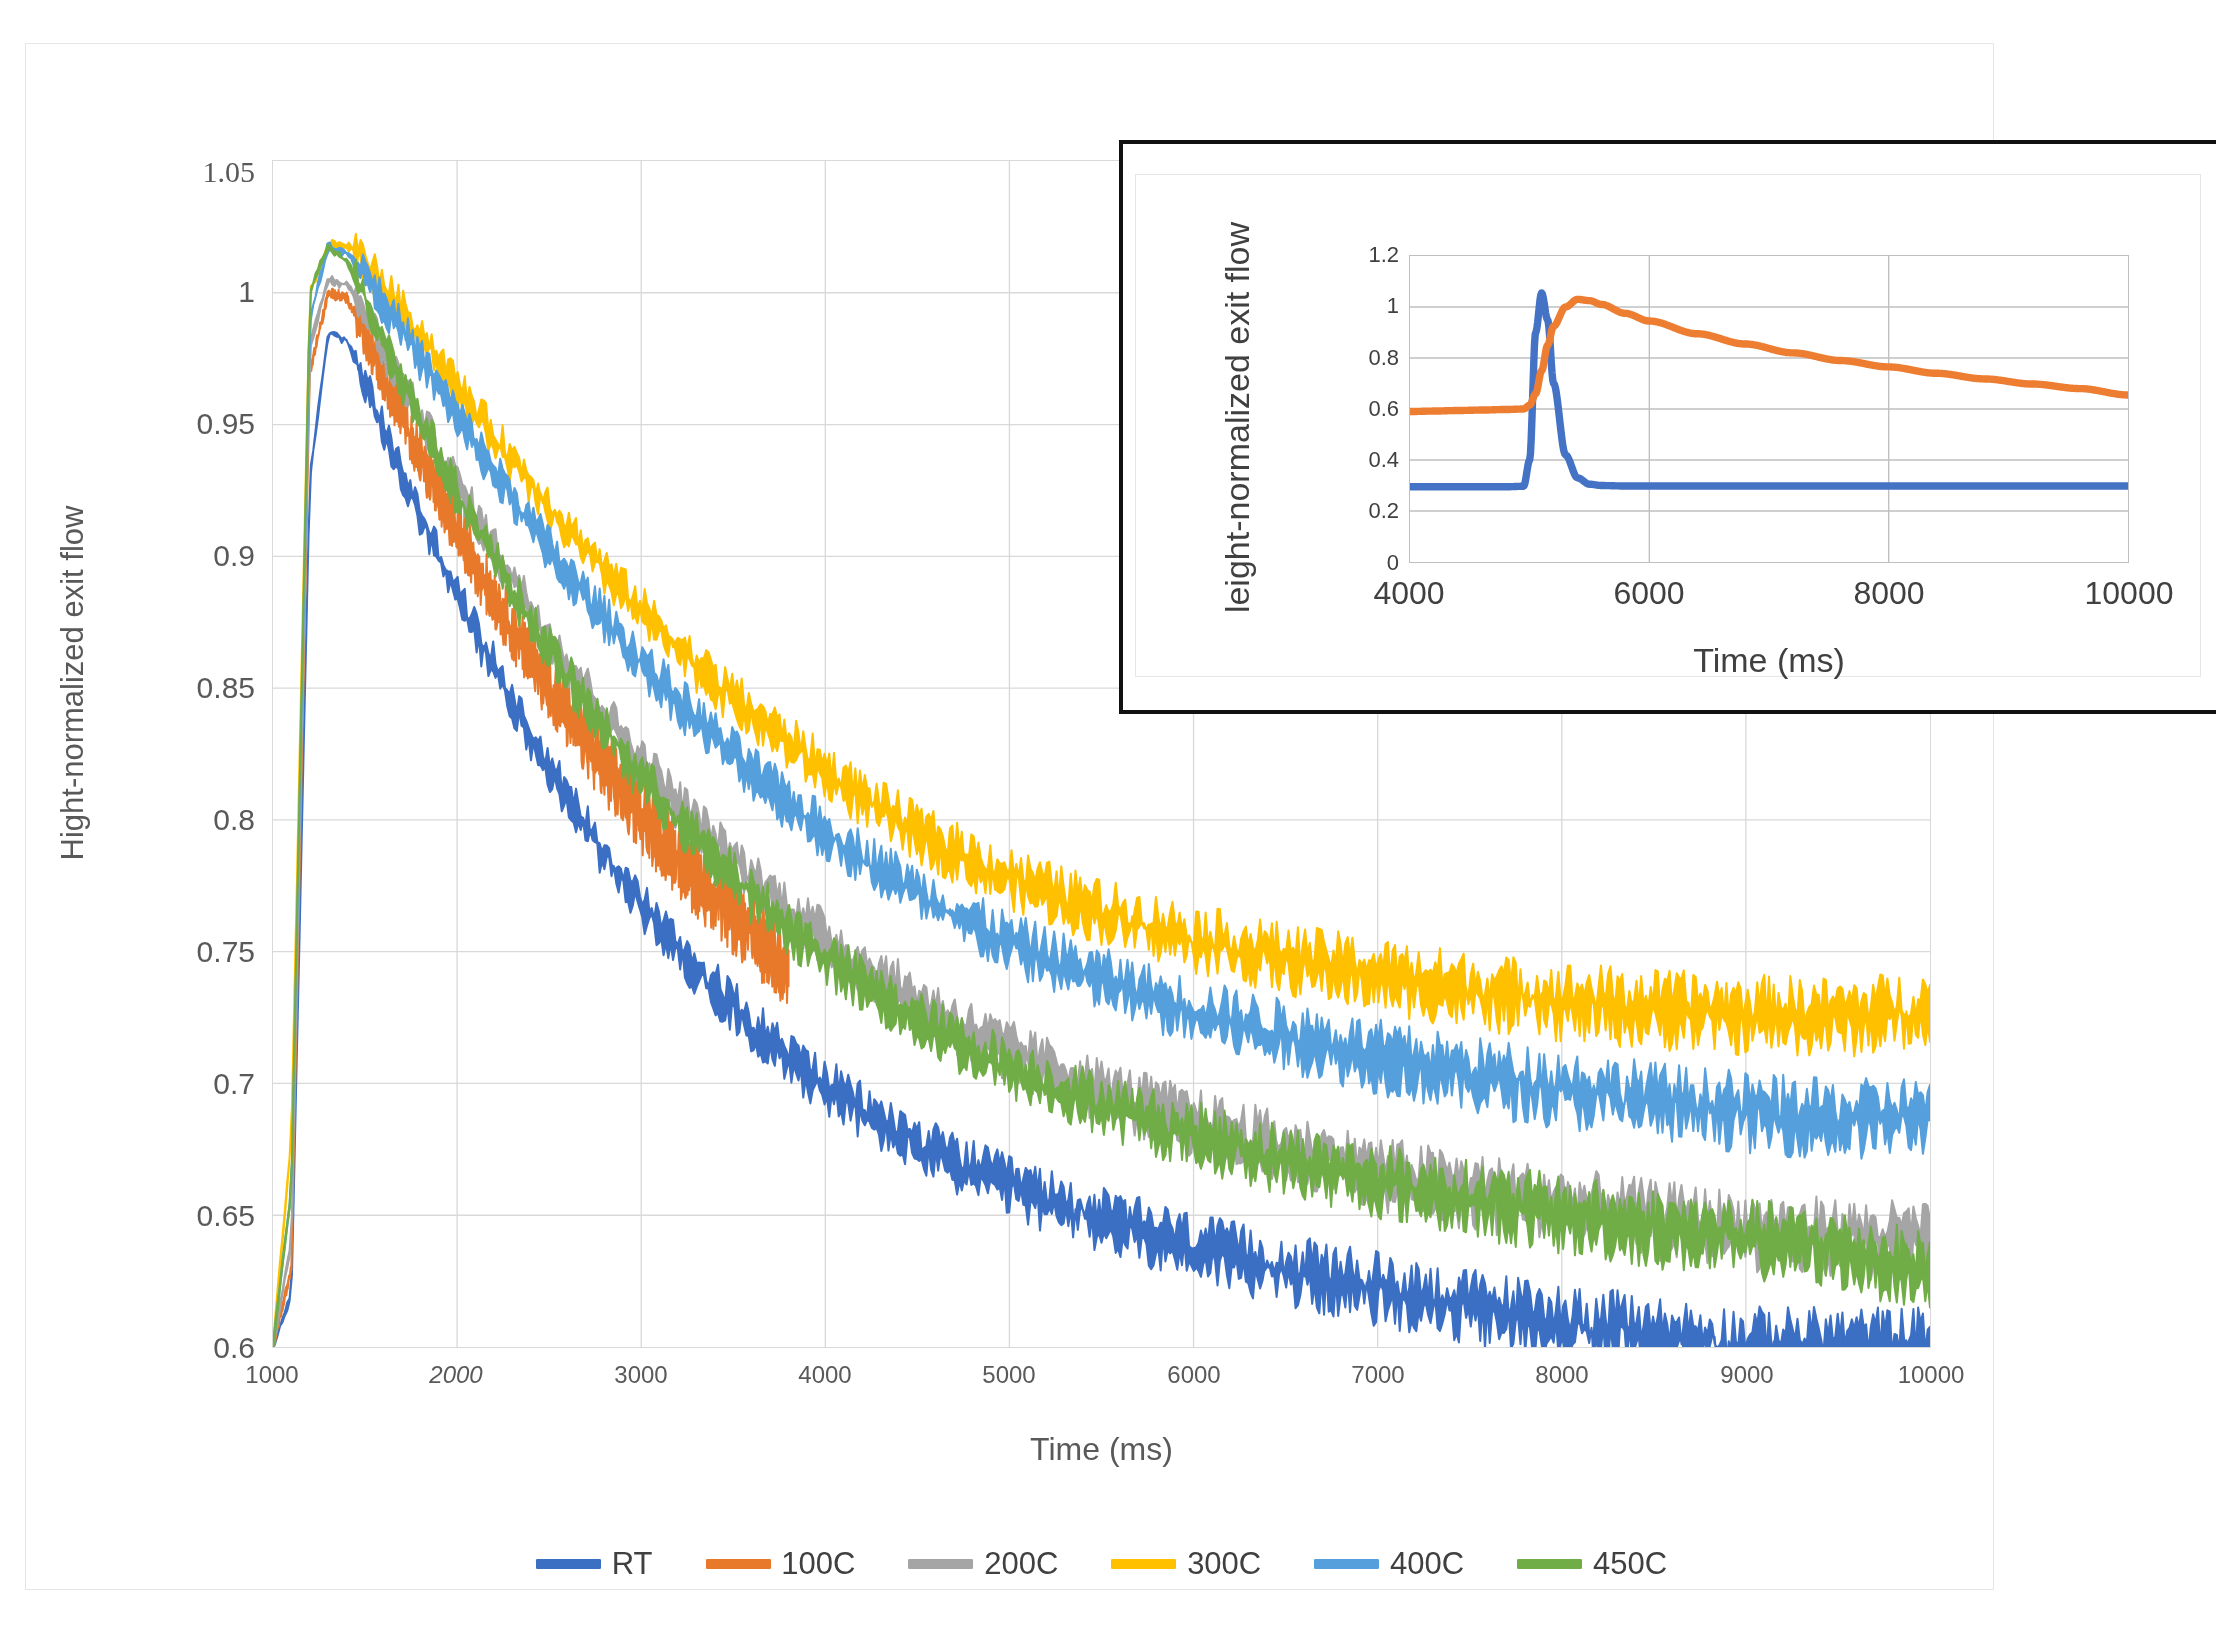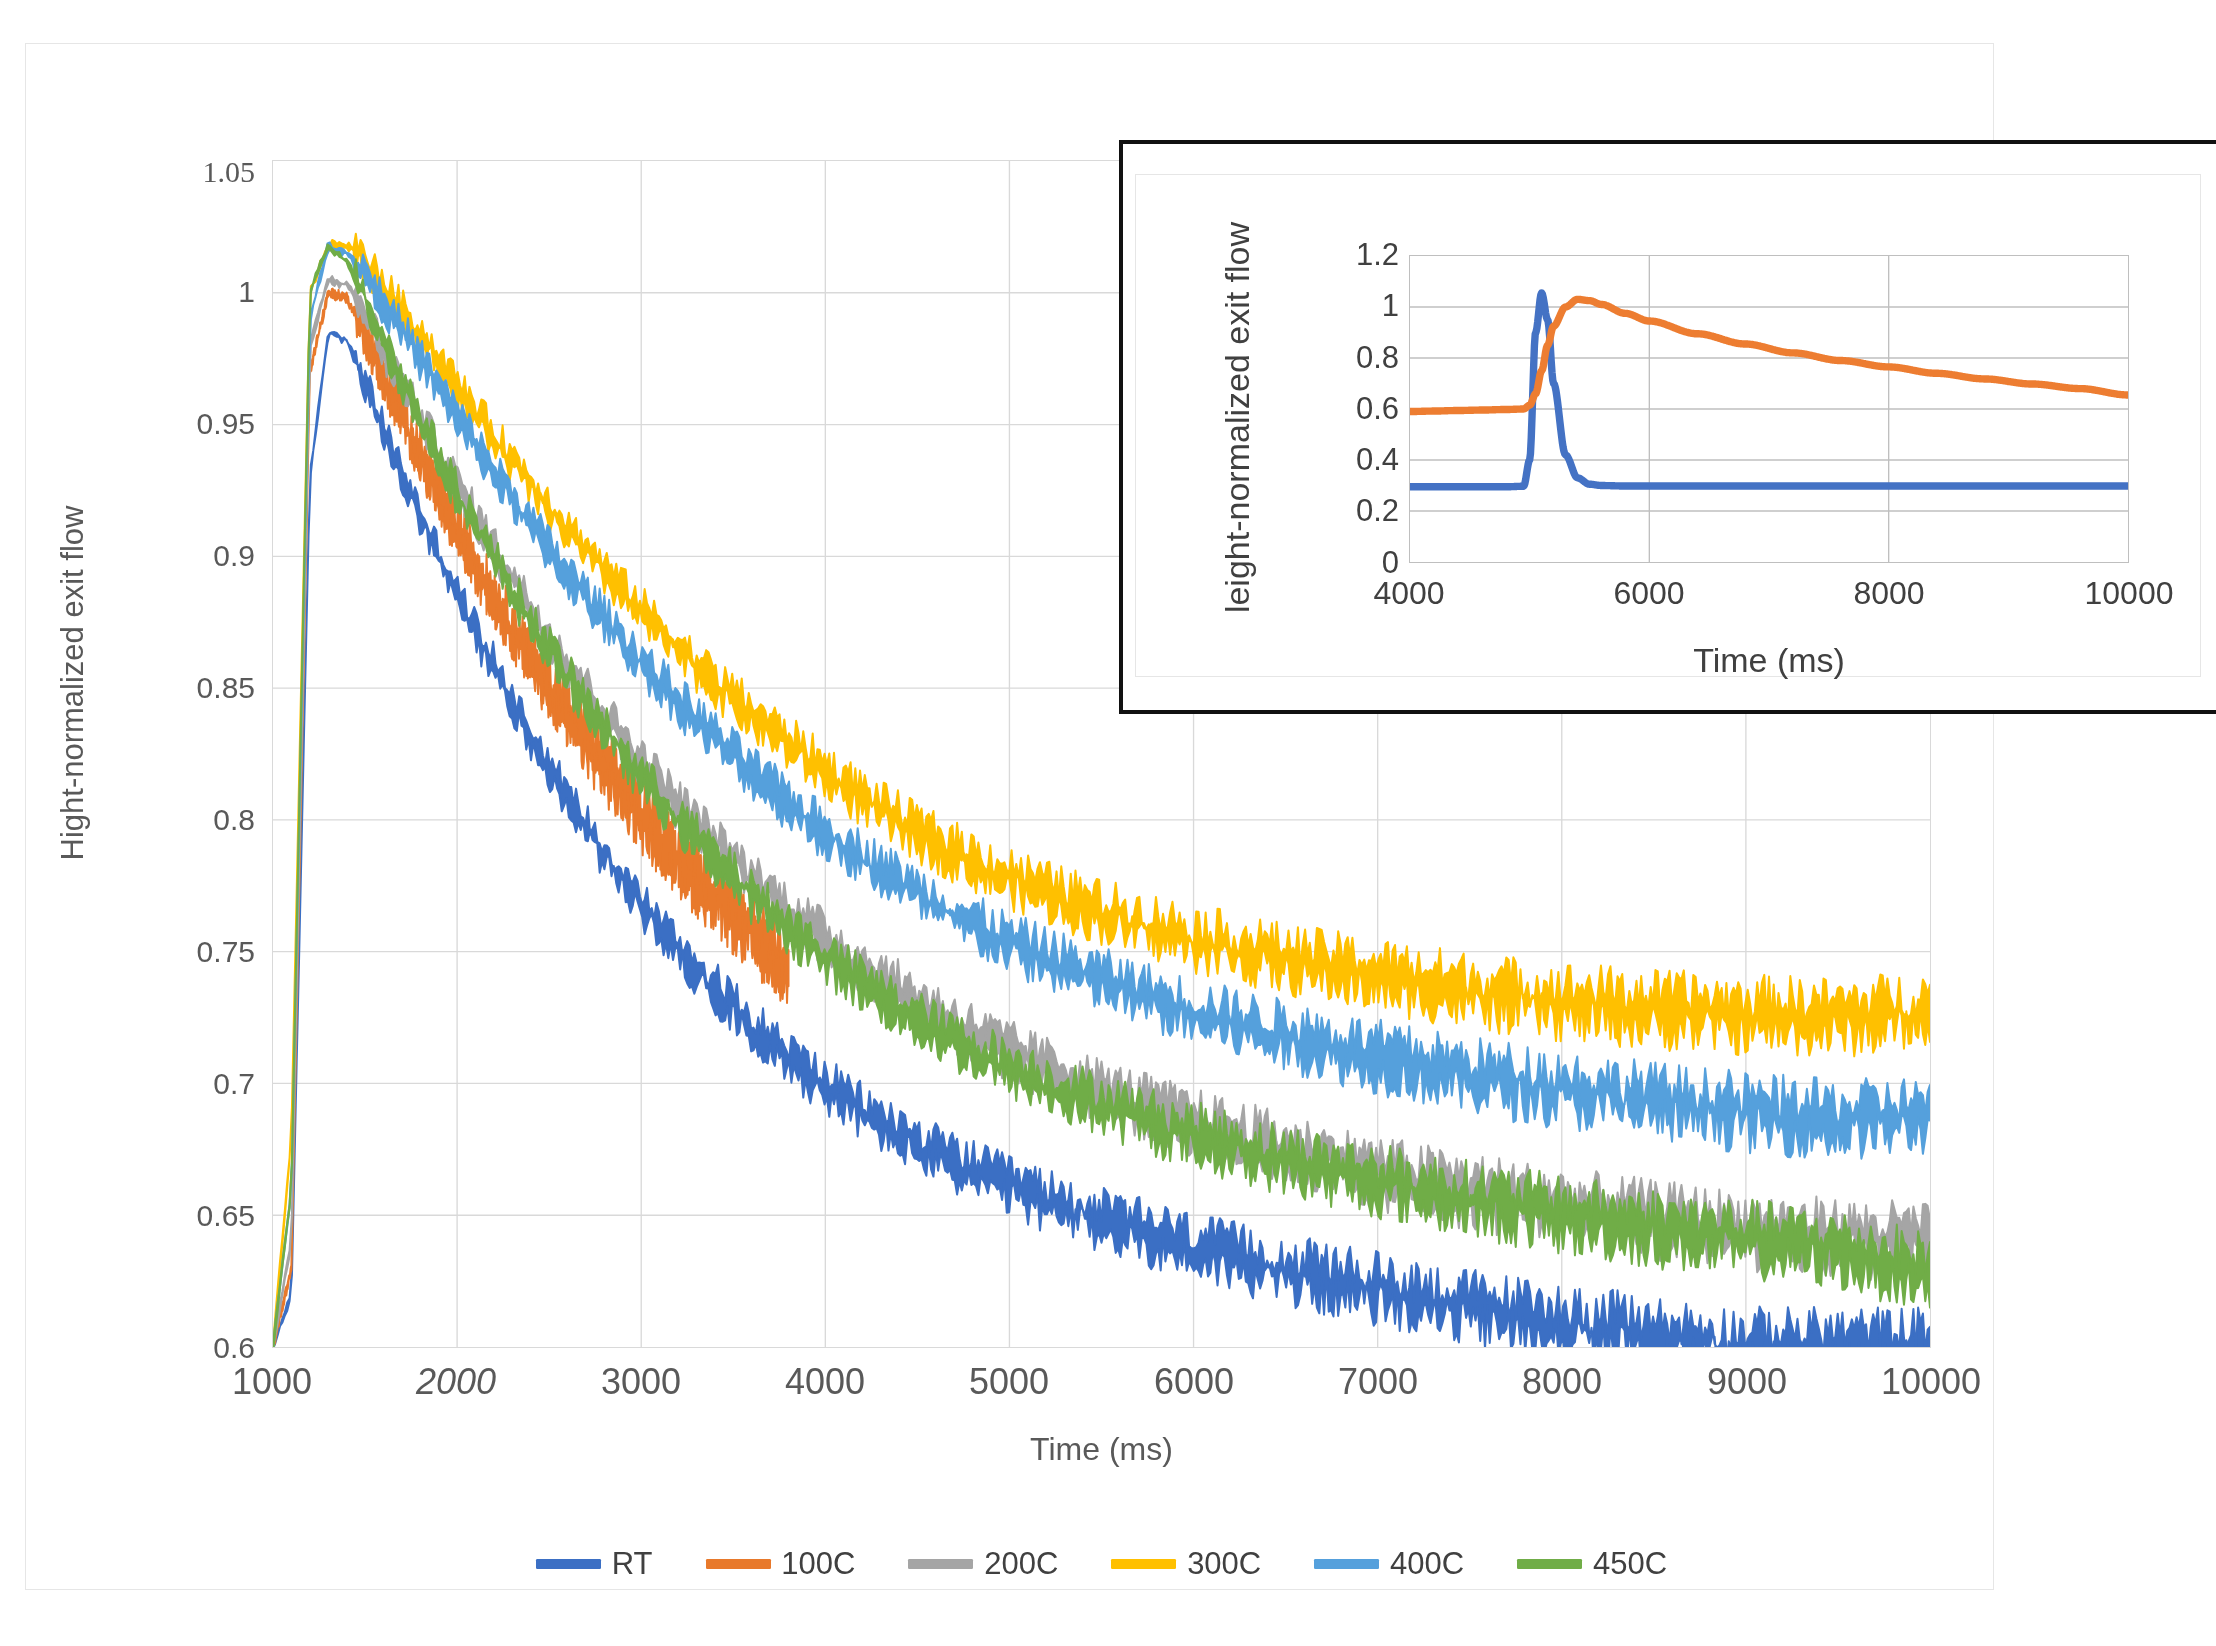--- a/index.html
+++ b/index.html
@@ -15,21 +15,21 @@
   #plot-area{position:absolute;left:246px;top:116px;width:1659px;height:1188px;
              background:#fff;border:1.3px solid #d9d9d9;box-sizing:border-box;}
   #plot-svg{position:absolute;left:0;top:0;width:100%;height:100%;}
 
   
   .ytick{position:absolute;right:0;transform:translateY(-50%);
          font-size:30px;color:#595959;text-align:right;white-space:nowrap;}
   #y-ticks{position:absolute;left:94px;top:116px;width:135px;height:1188px;}
 
   
-  .xtick{position:absolute;transform:translateX(-50%);font-size:36px;color:#595959;white-space:nowrap;}
+  .xtick{position:absolute;transform:translateX(-50%);font-size:24px;color:#595959;white-space:nowrap;}
   #x-ticks{position:absolute;left:246px;top:1317px;width:1659px;height:47px;}
 
   
   #y-title{position:absolute;left:-223px;top:621px;width:540px;text-align:center;
            font-size:31px;color:#595959;transform:rotate(-90deg);transform-origin:center;white-space:nowrap;}
   #x-title{position:absolute;left:246px;top:1387px;width:1659px;text-align:center;
            font-size:32px;color:#595959;}
 
   
   #legend{position:absolute;left:246px;top:1502px;width:1659px;height:61px;
@@ -41,21 +41,21 @@
   
   #inset{position:absolute;left:1093px;top:96px;width:1107px;height:574px;
          background:#fff;border:4.7px solid #111;box-sizing:border-box;}
   #inset-frame{position:absolute;left:12px;top:30px;width:1066px;height:503px;
                background:#fff;border:1.3px solid #e6e6e6;box-sizing:border-box;}
   #inset-plot{position:absolute;left:273px;top:80px;width:720px;height:308px;
               background:#fff;border:1.3px solid #bfbfbf;box-sizing:border-box;}
   #inset-svg{position:absolute;left:0;top:0;width:100%;height:100%;}
   #inset-yticks{position:absolute;left:169px;top:80px;width:94px;height:308px;}
   .inset-ytick{position:absolute;right:0;transform:translateY(-50%);
-               font-size:31px;color:#404040;text-align:center;white-space:nowrap;}
+               font-size:22px;color:#404040;text-align:center;white-space:nowrap;}
   #inset-xticks{position:absolute;left:273px;top:400px;width:720px;height:40px;}
   .inset-xtick{position:absolute;transform:translateX(-50%);font-size:32px;color:#404040;white-space:nowrap;}
   #inset-ytitle{position:absolute;left:-115px;top:223px;width:432px;text-align:center;
                 font-size:34px;color:#404040;transform:rotate(-90deg);transform-origin:center;white-space:nowrap;}
   #inset-xtitle{position:absolute;left:273px;top:466px;width:720px;text-align:center;
                 font-size:34px;color:#404040;}
 </style>
 </head>
 <body>
 

